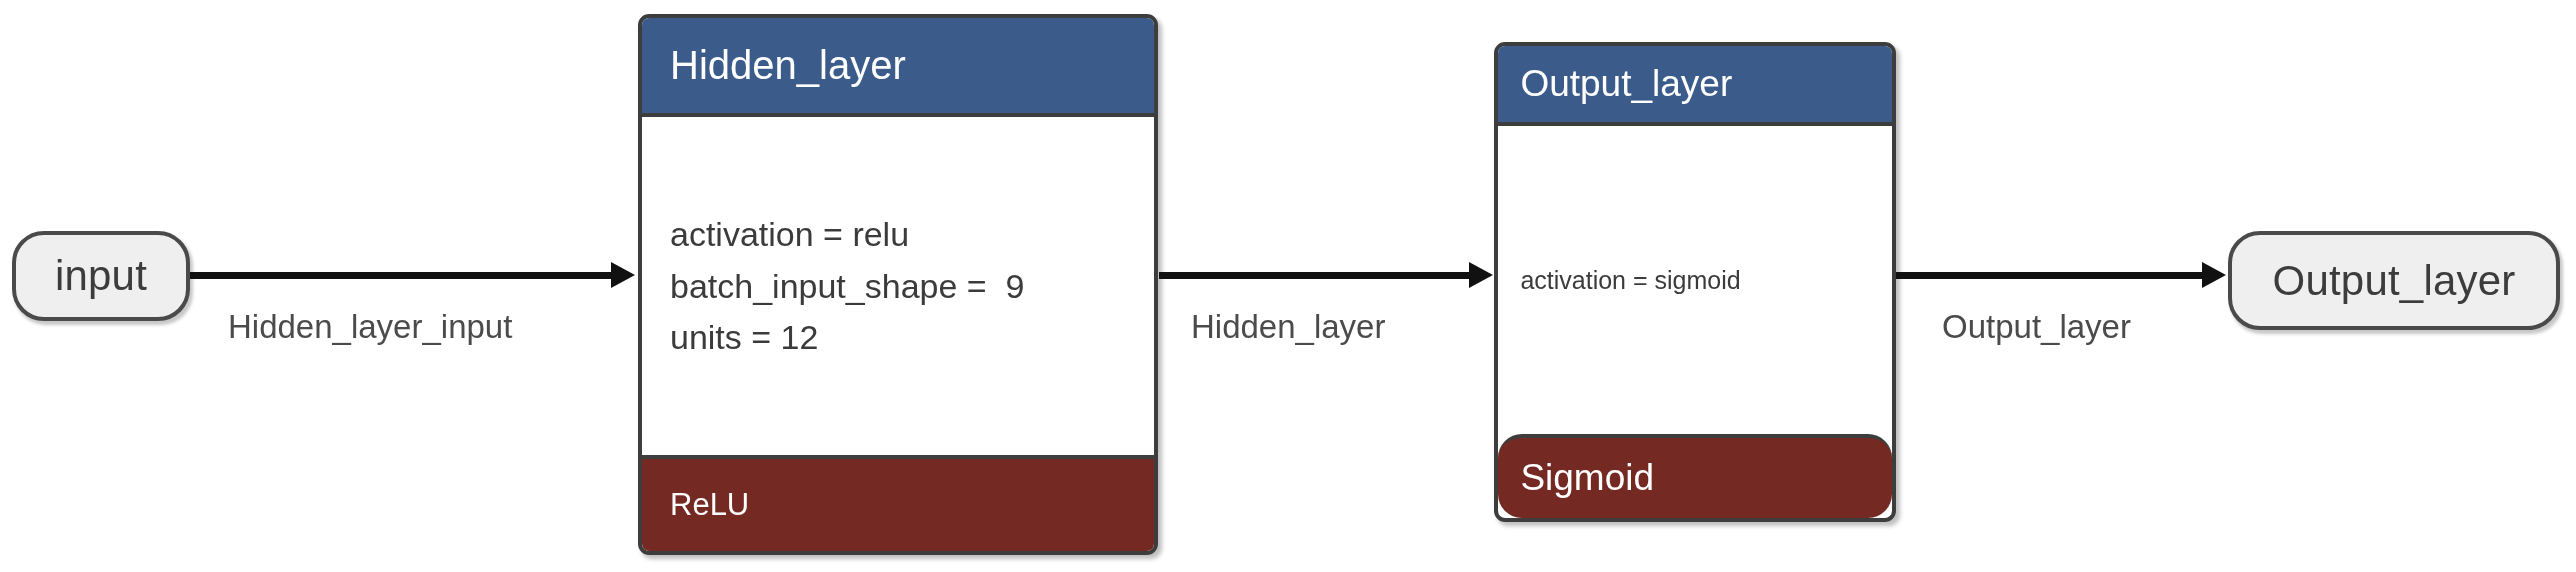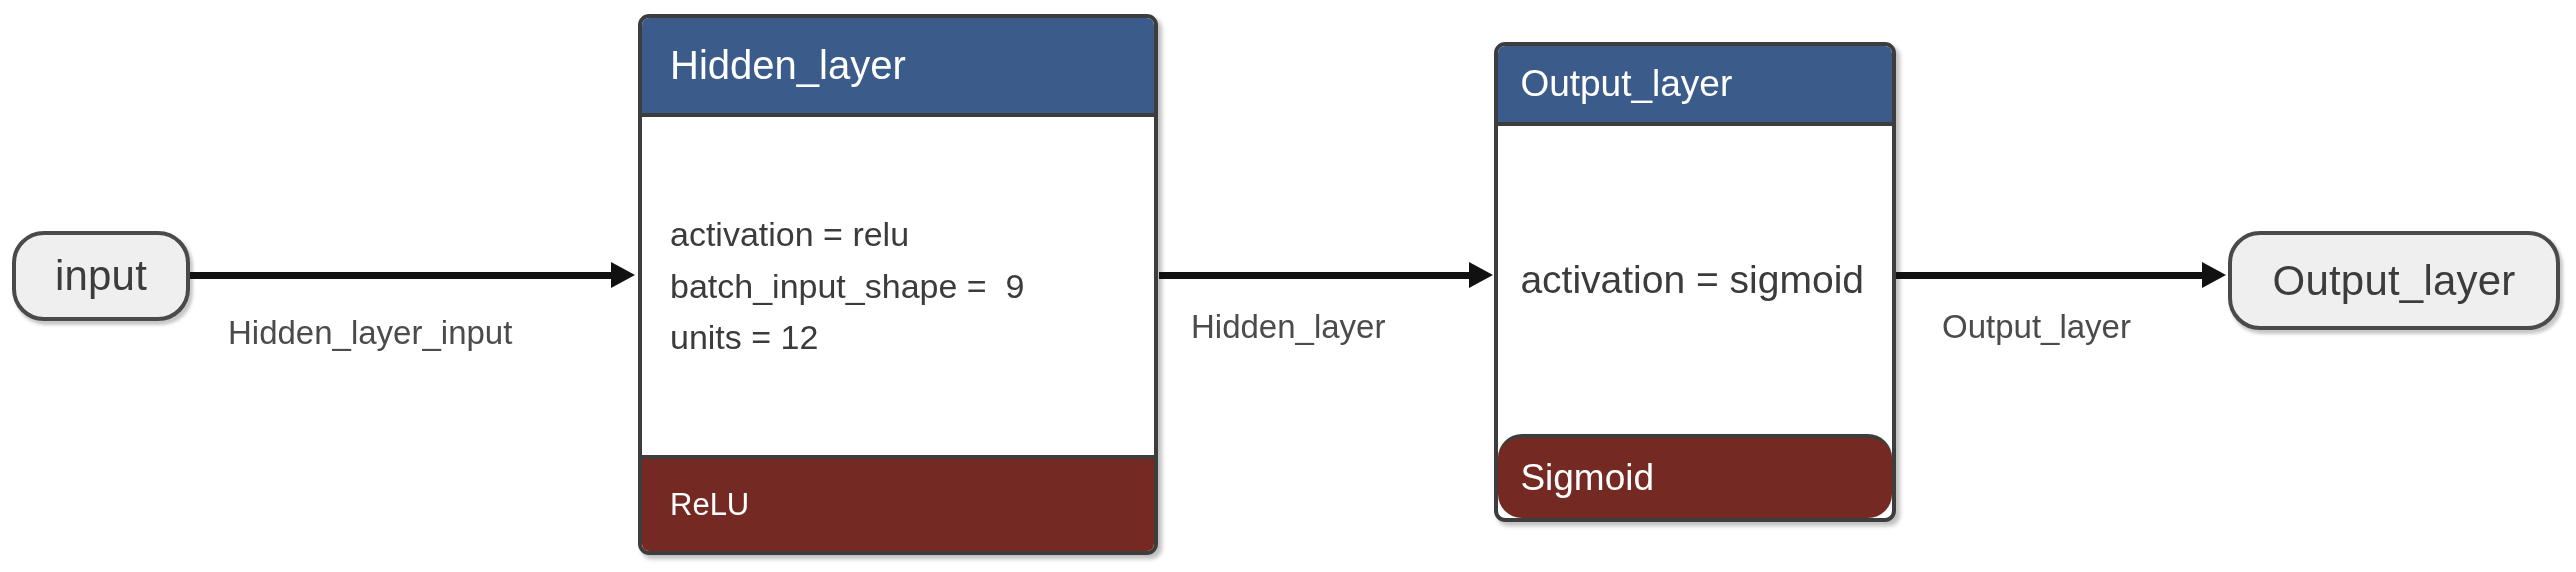--- a/index.html
+++ b/index.html
@@ -122,21 +122,21 @@
     height: 480px;
   }
   #card-output .layer-header {
     height: 80px;
     font-size: 37px;
     padding-left: 22.4px;
     border-bottom: 4px solid #3d3d3d;
   }
   #card-output .layer-body {
     padding: 0 0 0 22.4px;
-    font-size: 39px;
+    font-size: 25px;
   }
   #card-output .layer-footer {
     height: 84px;
     font-size: 37px;
     padding-left: 22.4px;
     border-top: 4px solid #3d3d3d;
     border-radius: 24px;
   }
 
   
@@ -164,21 +164,21 @@
 <body>
 
 <div id="canvas">
 
   <div class="term-node" id="node-input">
     <span>input</span>
   </div>
 
   <div class="edge" style="left:190px; top:272px; width:423px;"></div>
   <div class="edge-head" style="left:611px; top:262px;"></div>
-  <div class="edge-label" style="left:228px; top:308px;margin-top:6px;">Hidden_layer_input</div>
+  <div class="edge-label" style="left:228px; top:308px;">Hidden_layer_input</div>
 
   <div class="layer-card" id="card-hidden">
     <div class="layer-header" style="background:#3B5C8A;">
       <span>Hidden_layer</span>
     </div>
     <div class="layer-body">
       <div class="param-line">activation = relu</div>
       <div class="param-line">batch_input_shape =  9</div>
       <div class="param-line">units = 12</div>
     </div>

